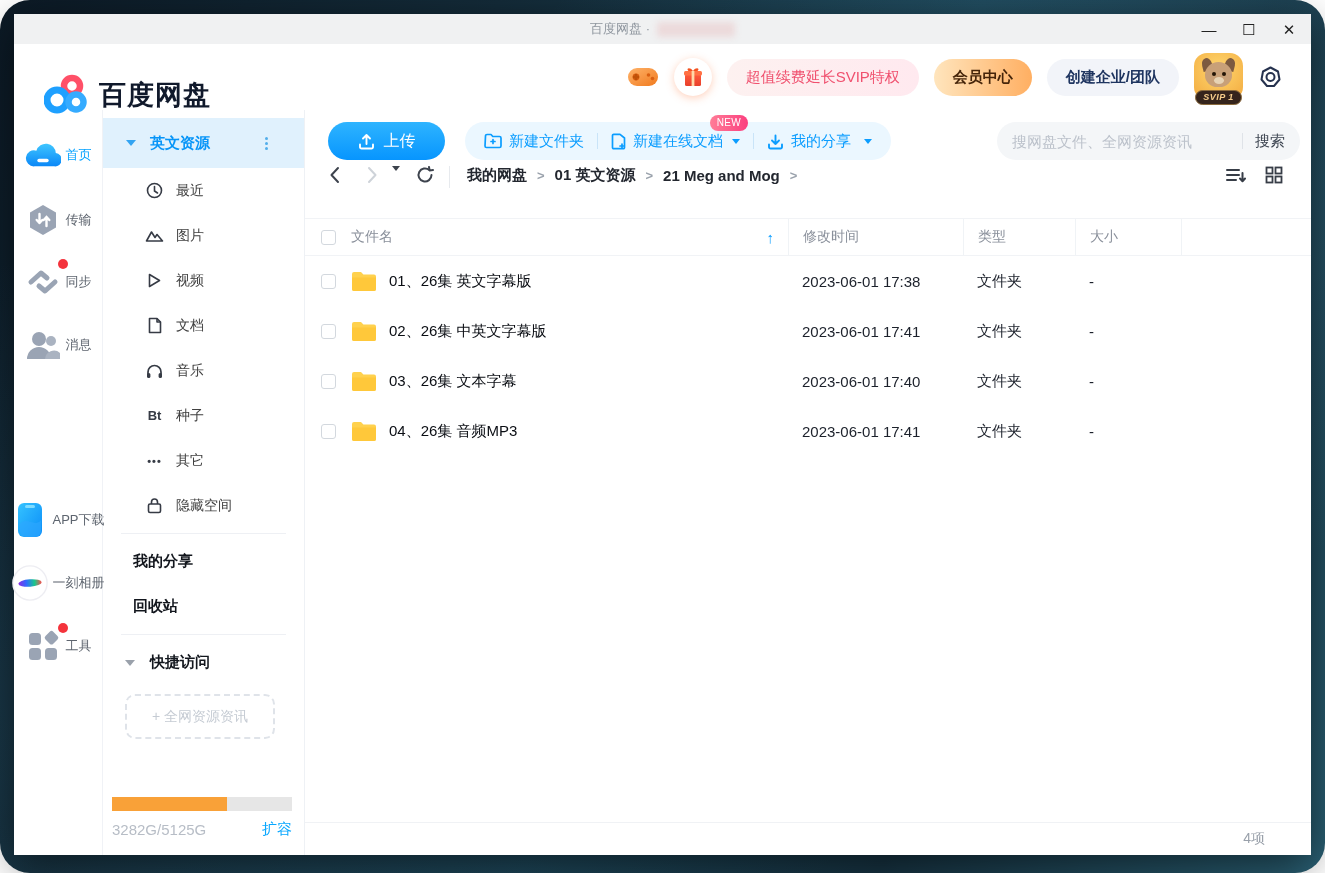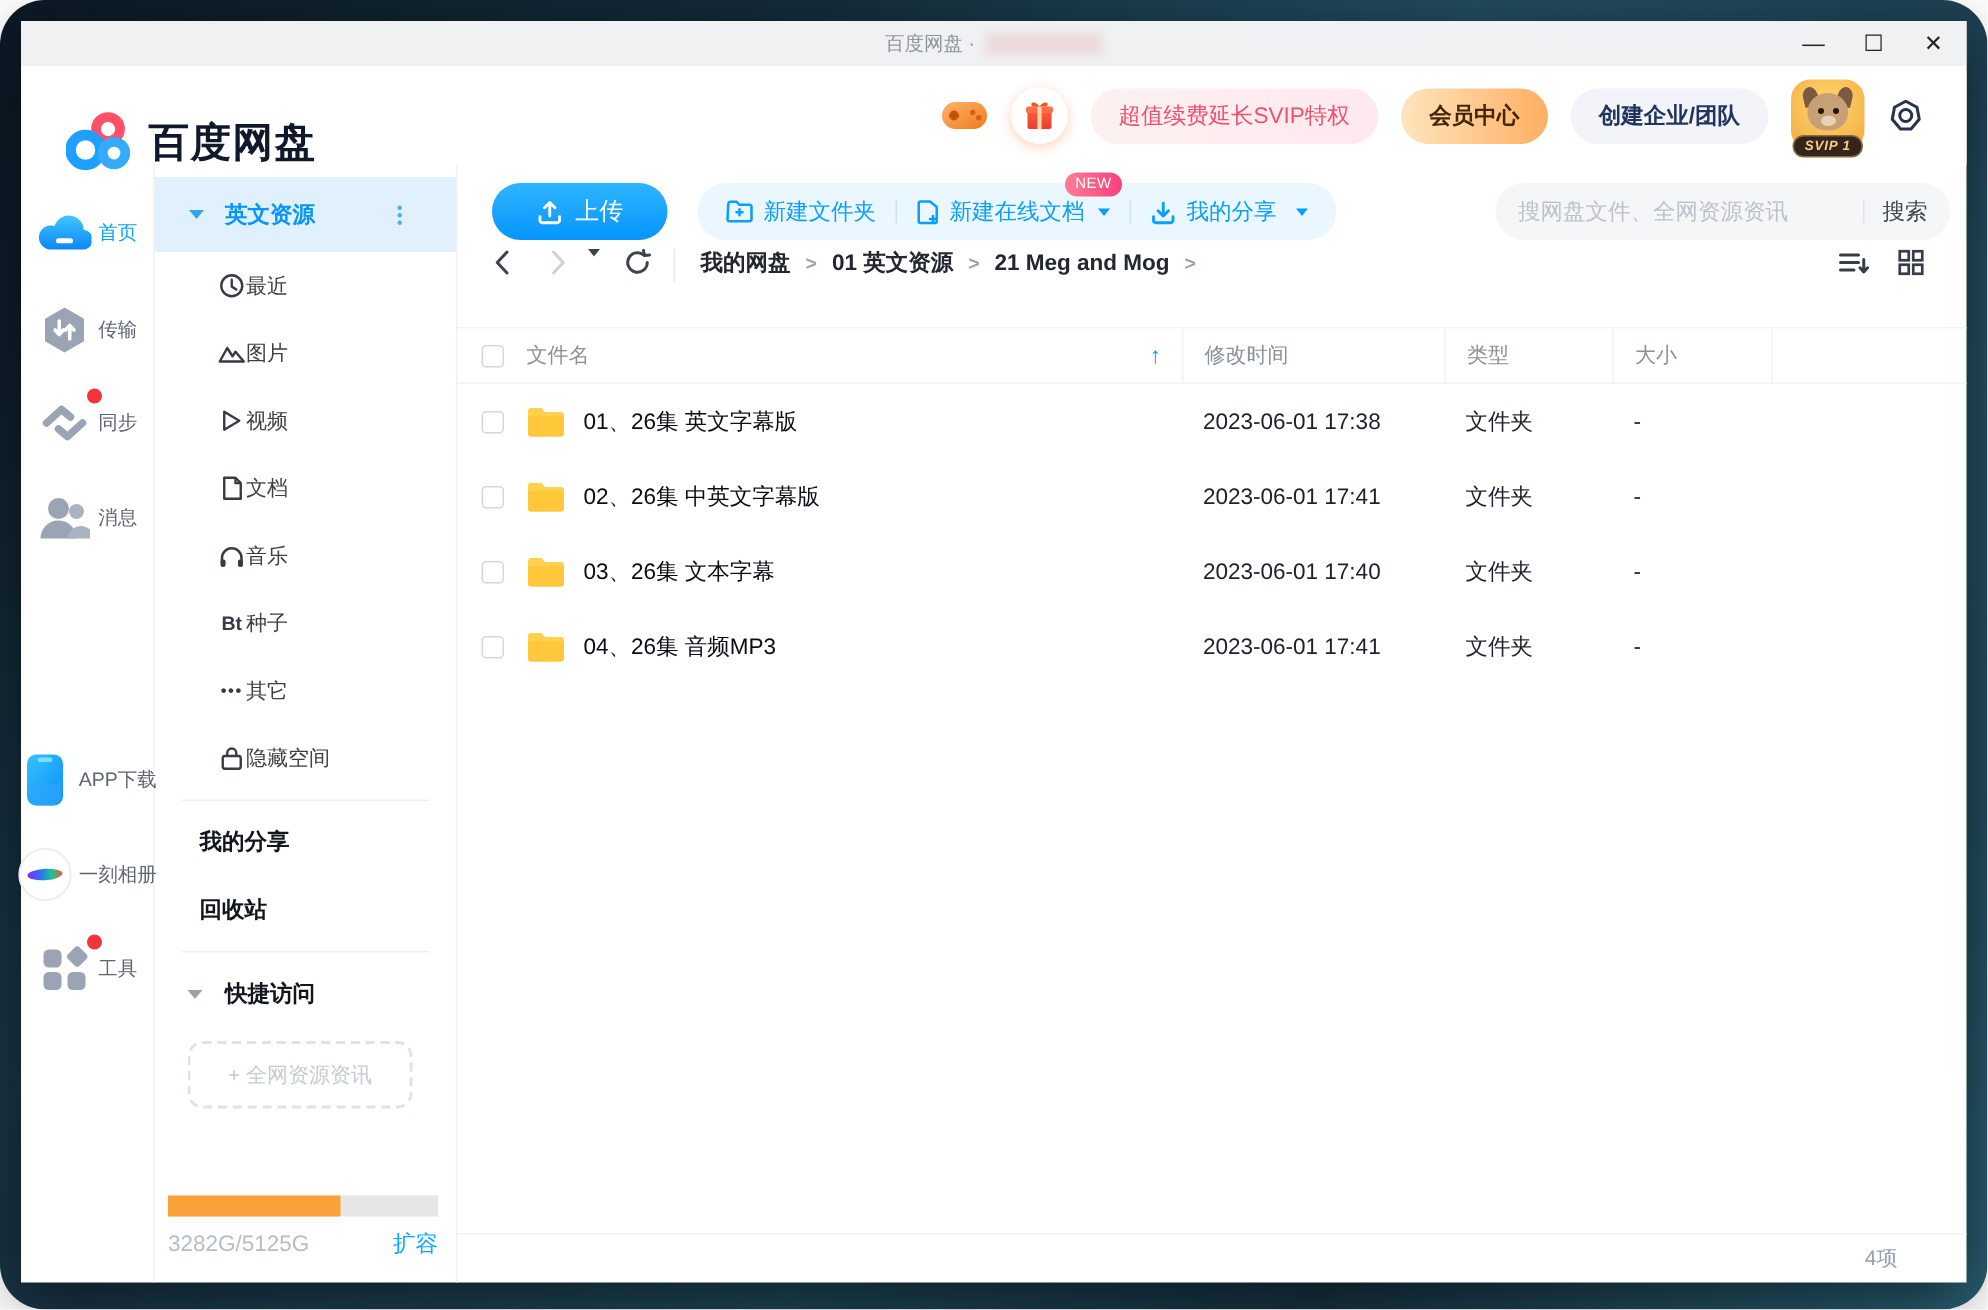--- a/index.html
+++ b/index.html
@@ -59,21 +59,21 @@
   .dot { position:absolute; top:-5px; right:-7px; width:10px; height:10px; border-radius:50%; background:#f4333c; }
   
   .sidenav { width:202px; flex:none; border-right:1px solid #eef1f5; display:flex; flex-direction:column; padding-top:8px; position:relative; }
   .myfiles { height:50px; flex:none; background:#e0f1fd; display:flex; align-items:center; cursor:pointer; }
   .caret-b { width:0; height:0; border-left:5px solid transparent; border-right:5px solid transparent;
     border-top:6px solid #33a4f2; margin:0 14px 0 23px; }
   .myfiles-label { font-weight:bold; font-size:15px; color:#0795f8; }
   .kebab { margin-left:auto; margin-right:36px; display:flex; flex-direction:column; gap:2px; cursor:pointer; }
   .kebab i { width:3px; height:3px; border-radius:50%; background:#53aeea; }
   .tree-item { height:45px; flex:none; display:flex; align-items:center; padding-left:42px; cursor:pointer; }
-  .tree-ic { width:19px; margin-right:0; display:flex; justify-content:center; color:#363b45;
+  .tree-ic { width:19px; margin-right:12px; display:flex; justify-content:center; color:#363b45;
     font-weight:bold; font-size:13px; }
   .tree-label { font-size:14px; color:#404040; }
   .side-divider { height:1px; background:#eef0f4; margin:5px 18px; flex:none; }
   .side-link { height:45px; flex:none; display:flex; align-items:center; padding-left:30px;
     font-weight:bold; font-size:15px; color:#12161d; cursor:pointer; }
   .quick { height:45px; flex:none; display:flex; align-items:center; cursor:pointer; }
   .caret-g { width:0; height:0; border-left:5px solid transparent; border-right:5px solid transparent;
     border-top:6px solid #9aa1ab; margin:0 15px 0 22px; }
   .quick-label { font-weight:bold; font-size:15px; color:#12161d; }
   .dropzone { margin:9px 0 0 22px; width:150px; height:45px; border:2px dashed #dfe3e9; border-radius:10px;

